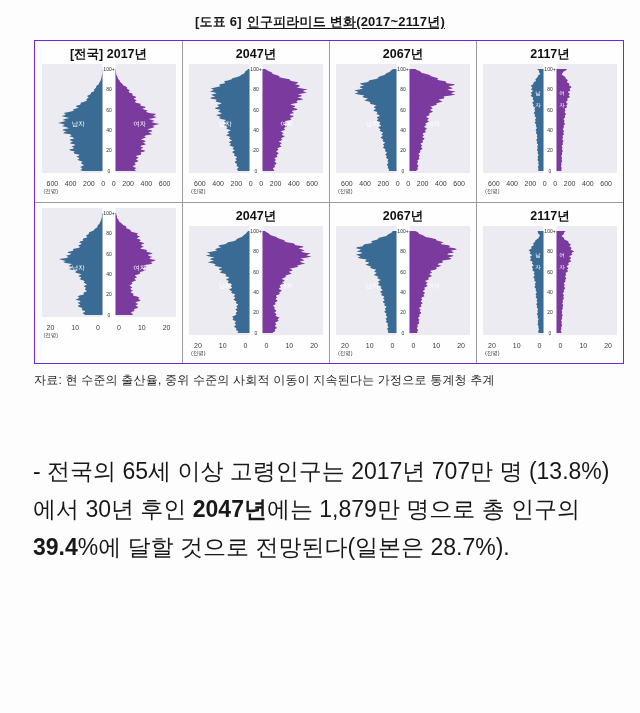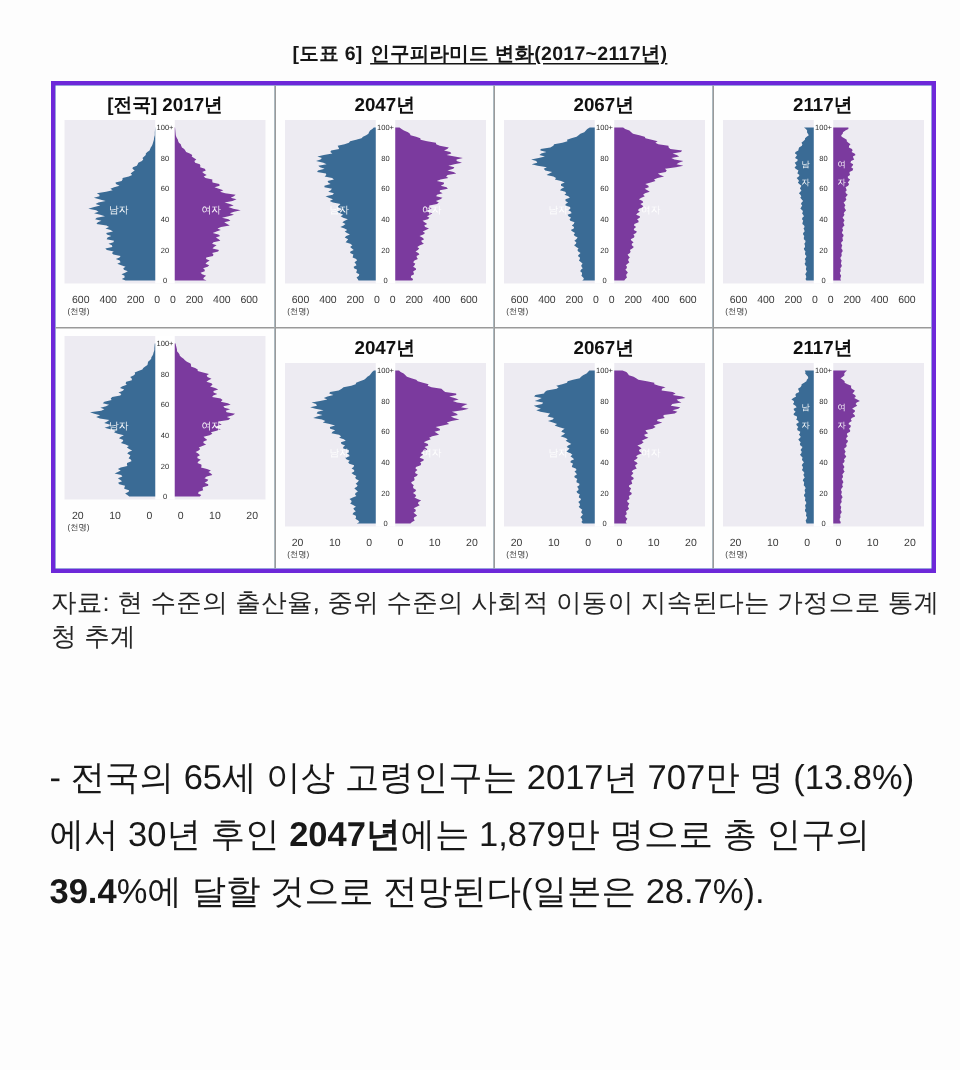--- a/index.html
+++ b/index.html
@@ -4,29 +4,29 @@
 <style>
   html,body{margin:0;padding:0;}
   body{
     width:640px;height:713px;overflow:hidden;
     background:#fdfdfd;
     font-family:"Liberation Sans","DejaVu Sans",sans-serif;
     color:#1c1c1c;
   }
   .page{width:640px;height:713px;position:relative;background:#fdfdfd;}
   .doc-title{
-    padding-top:27px;text-align:center;
+    padding-top:13px;text-align:center;
     font-size:13px;font-weight:bold;color:#161616;
     letter-spacing:.2px;
   }
   .doc-title .u{text-decoration:underline;text-underline-offset:2px;margin-left:5px;}
   .chart-grid{
     display:grid;grid-template-columns:repeat(4,1fr);grid-auto-rows:161px;
     width:590px;margin:9px 0 0 34px;
-    border:3px solid #6d28d9;background:#0369a1;
+    border:1px solid #6d28d9;background:#3b82f6;
     box-sizing:border-box;
   }
   .cell{
     border-left:1px solid #9a9a9a;border-top:1px solid #9a9a9a;
     box-sizing:border-box;padding-top:5px;overflow:hidden;background:#fefefe;
   }
   .cell:nth-child(-n+4){border-top:none;}
   .cell:nth-child(4n+1){border-left:none;}
   .cell-title{
     text-align:center;font-size:12.5px;font-weight:bold;color:#101010;
@@ -35,21 +35,21 @@
   .pyr{width:136px;margin:0 auto;position:relative;}
   .axis{
     position:relative;width:124px;margin:1px auto 0 auto;height:15px;
     display:flex;justify-content:space-between;
     font-size:7px;color:#3a3a3a;line-height:8px;
   }
   .axis .unit{
     position:absolute;left:-3px;top:7px;font-size:5.5px;color:#3a3a3a;
   }
   .source-note{
-    margin:8px 0 0 34px;font-size:17px;color:#262626;letter-spacing:.2px;
+    margin:8px 0 0 34px;font-size:12px;color:#262626;letter-spacing:.2px;
   }
   .text-block{
     margin:63px 24px 0 33px;
     font-size:23px;line-height:38px;color:#181818;
   }
   .text-block p{margin:0 0 29px 0;}
   .text-block b{font-weight:700;}
   svg text{font-family:"Liberation Sans","DejaVu Sans",sans-serif;}
 </style>
 </head>

